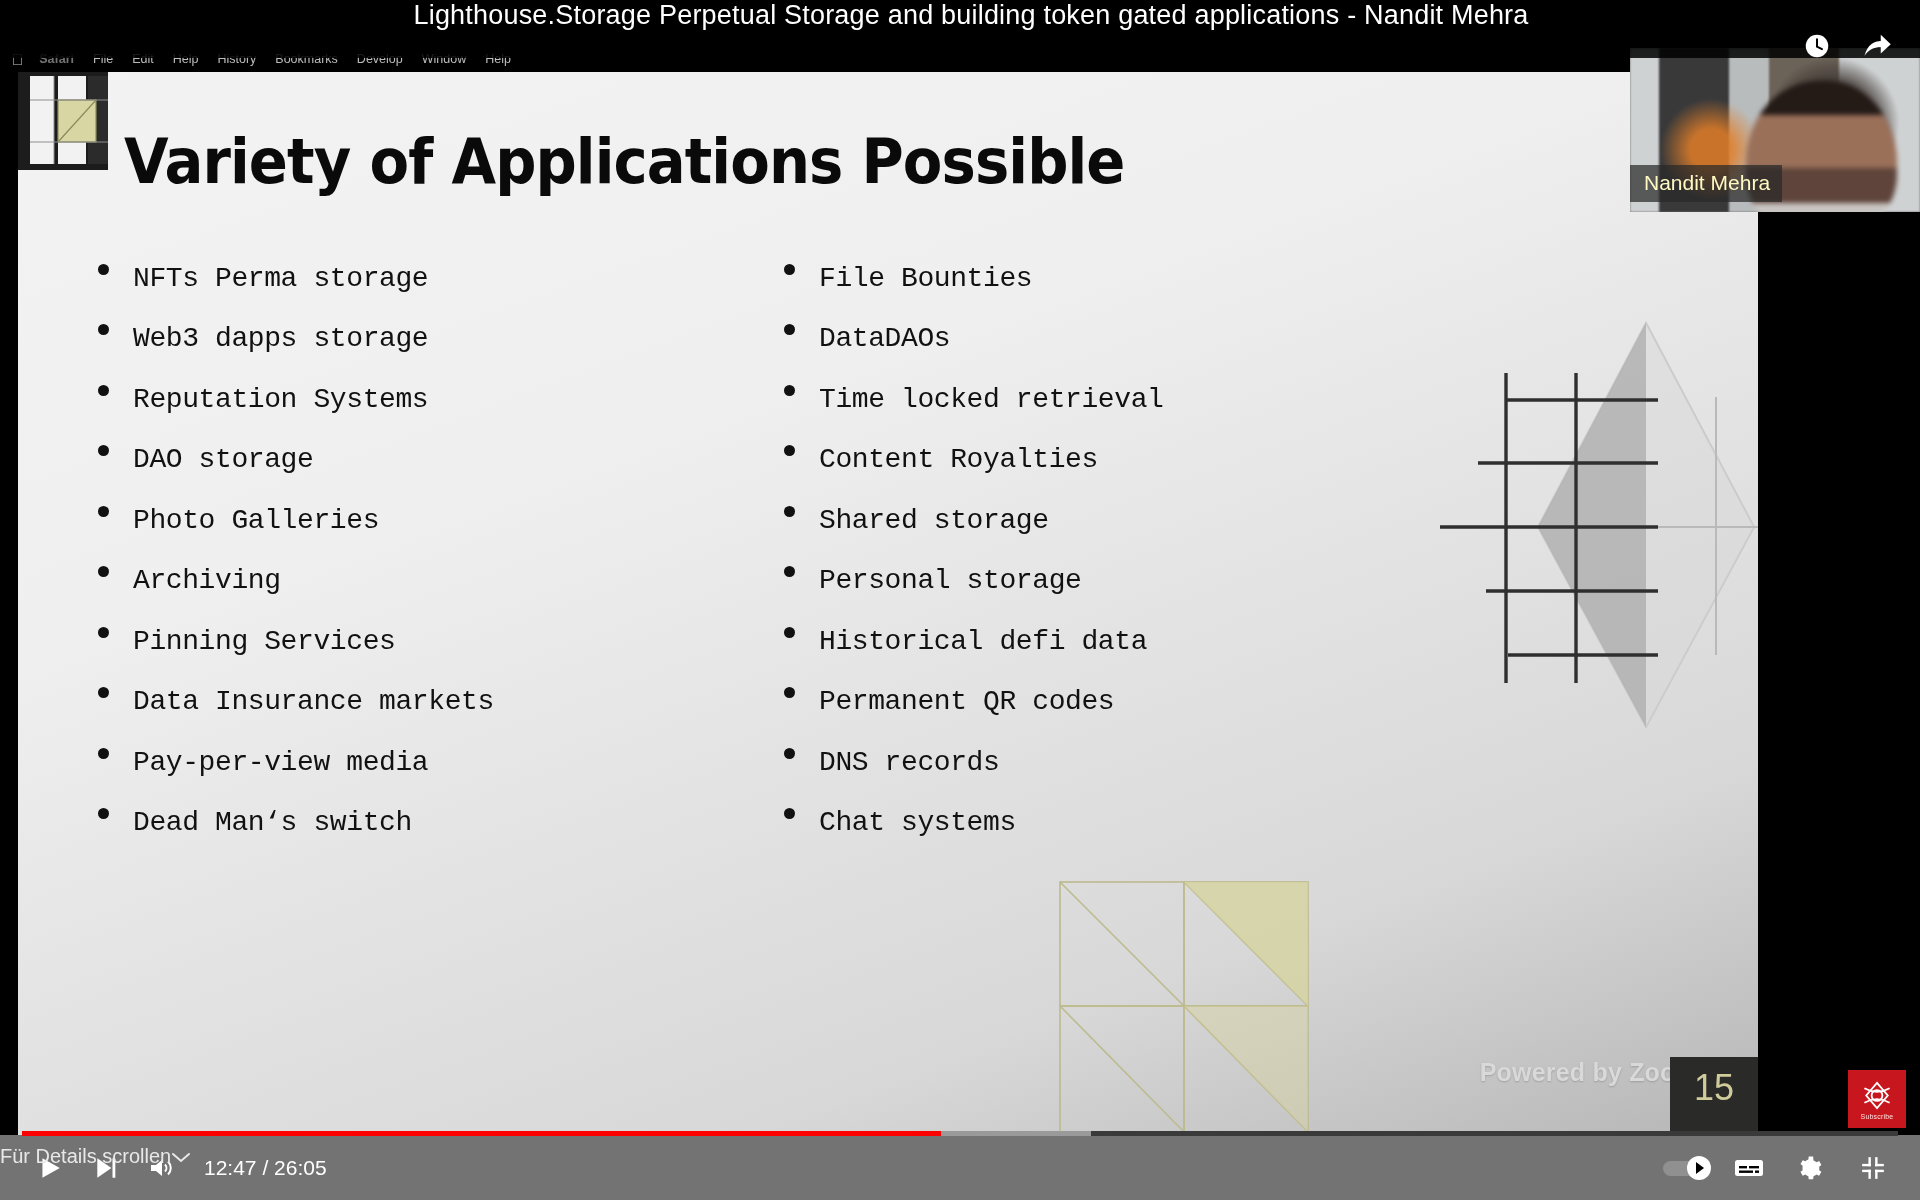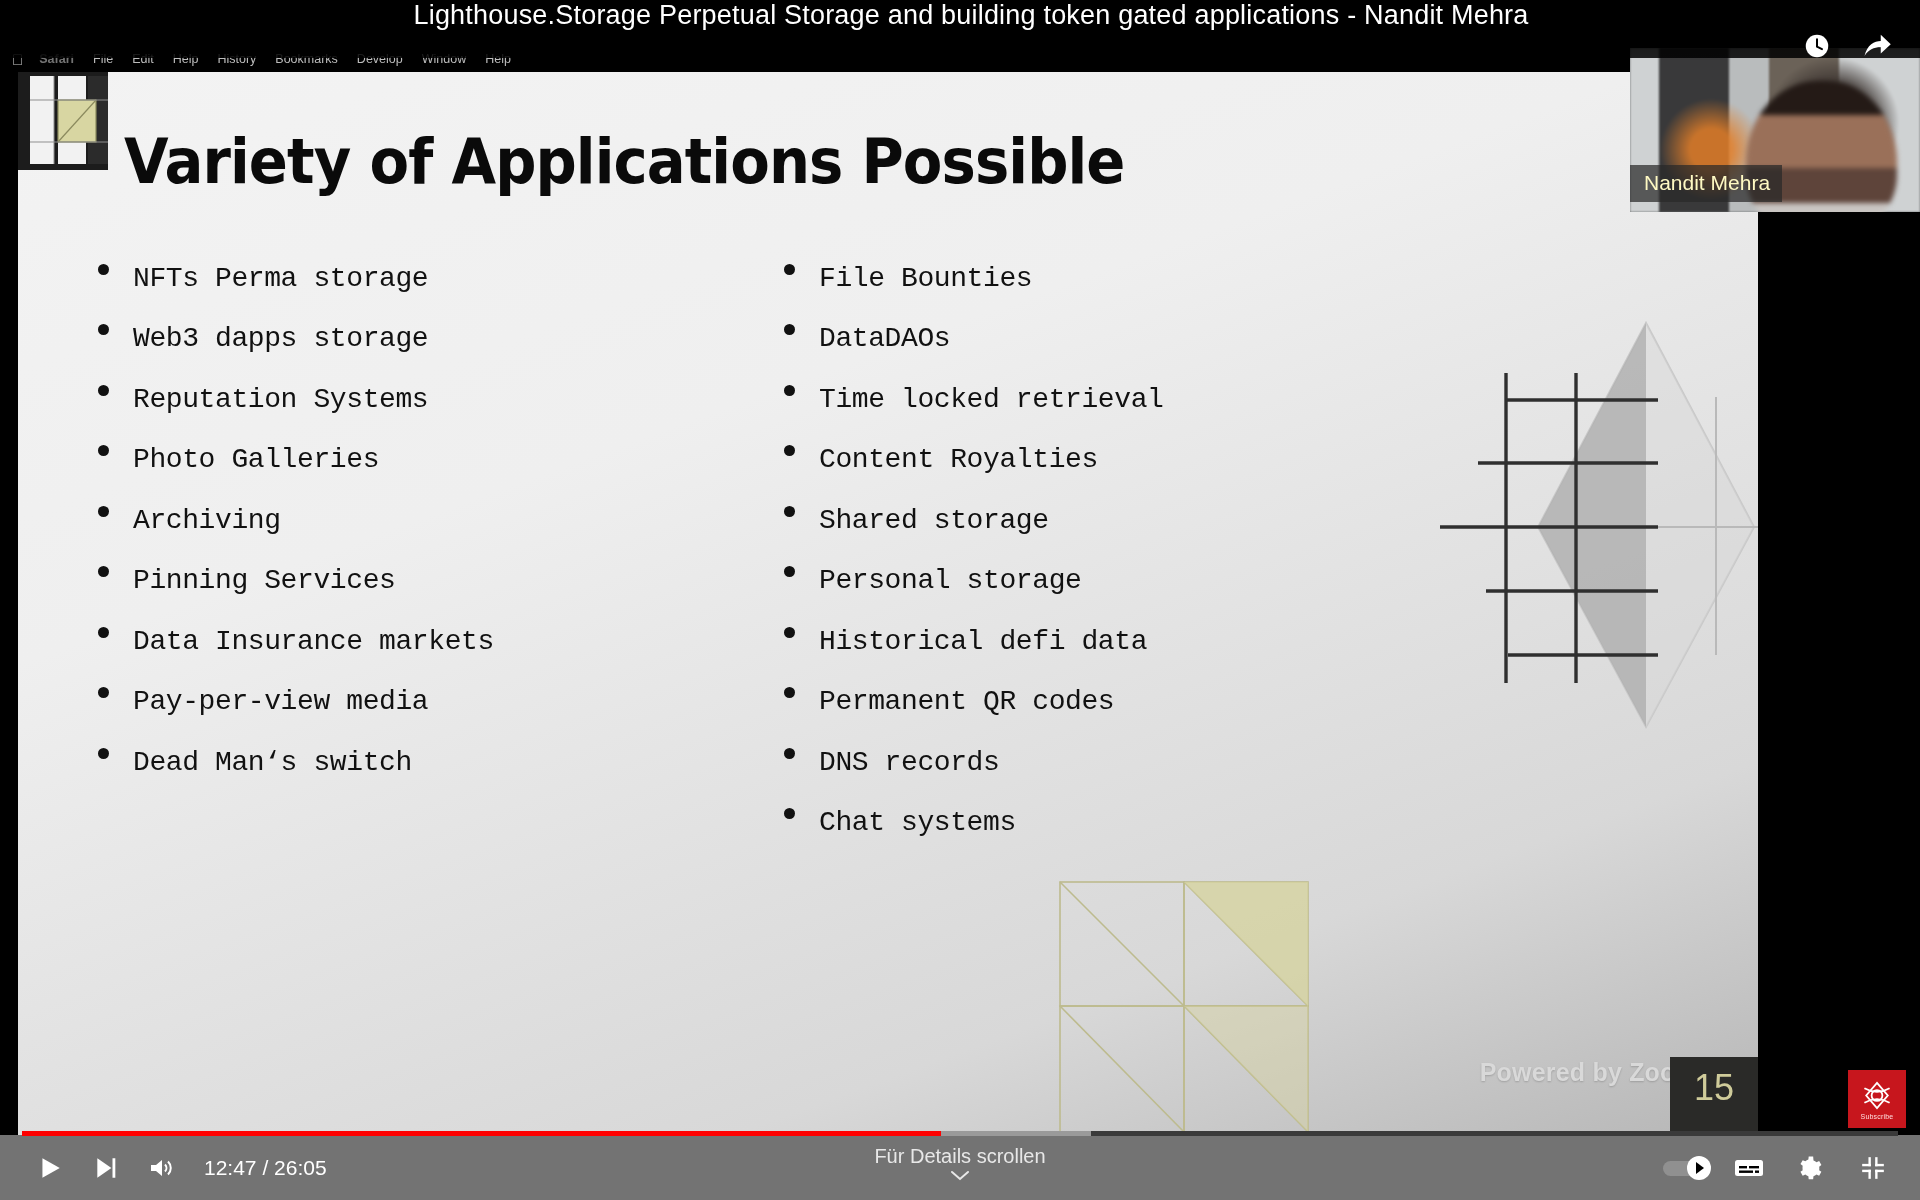--- a/index.html
+++ b/index.html
@@ -146,22 +146,22 @@
     position: absolute; left: 22px; top: 12px; display: flex; align-items: center; gap: 0px;
   }
   .ctrl-left .btn { width: 56px; height: 42px; display: flex; align-items: center; justify-content: center; cursor: pointer; }
   .time {
     color: #fff; font-size: 21px; margin-left: 14px; white-space: nowrap;
     font-family: "Liberation Sans", sans-serif;
   }
 
   .scroll-hint {
     position: absolute; left: 0; right: 0; top: 10px;
-    display: flex; flex-direction: column; align-items: center;
-    color: #e8e8e8; font-size: 20px; pointer-events: none; justify-content: center;
+    display: flex; flex-direction: row; align-items: center;
+    color: #e8e8e8; font-size: 20px; pointer-events: none;
   }
   .scroll-hint .chev { margin-top: 2px; }
 
   .ctrl-right {
     position: absolute; right: 22px; top: 12px; display: flex; align-items: center; gap: 12px;
   }
   .ctrl-right .btn { width: 50px; height: 42px; display: flex; align-items: center; justify-content: center; cursor: pointer; }
 
   .autoplay-toggle { width: 48px; height: 24px; position: relative; }
   .autoplay-toggle .track {
@@ -227,20 +227,24 @@
         <div class="bullet">
             <span class="dot"></span>
             <span>Web3 dapps storage</span>
           </div>
         <div class="bullet">
             <span class="dot"></span>
             <span>Reputation Systems</span>
           </div>
         <div class="bullet">
             <span class="dot"></span>
+            <span>DAO storage</span>
+          </div>
+        <div class="bullet">
+            <span class="dot"></span>
             <span>Photo Galleries</span>
           </div>
         <div class="bullet">
             <span class="dot"></span>
             <span>Archiving</span>
           </div>
         <div class="bullet">
             <span class="dot"></span>
             <span>Pinning Services</span>
           </div>

